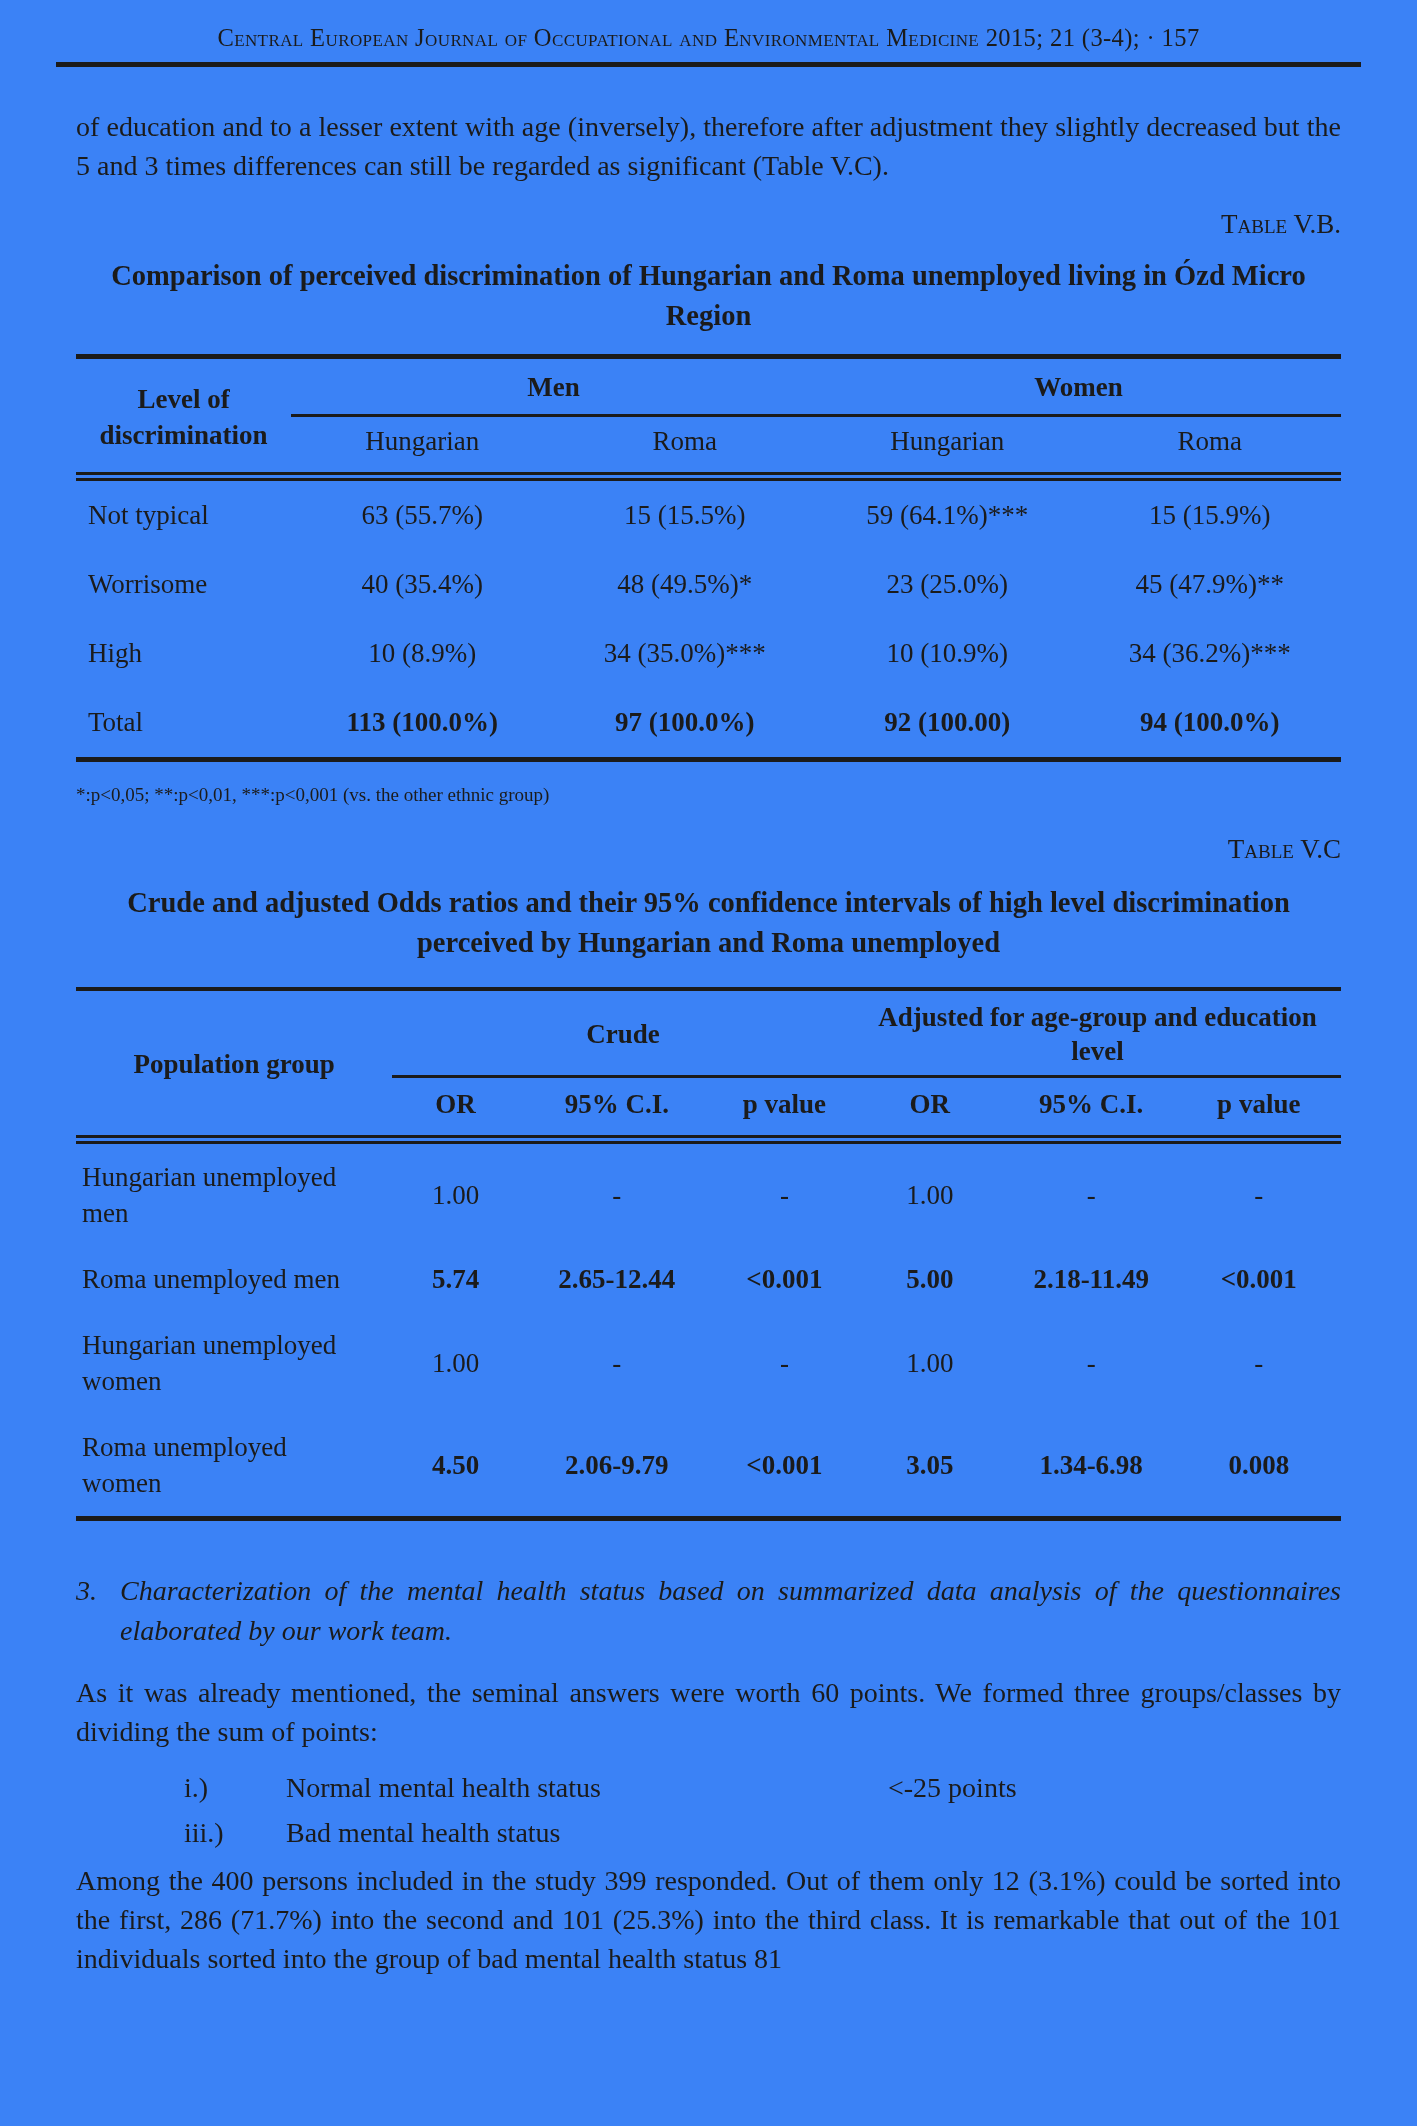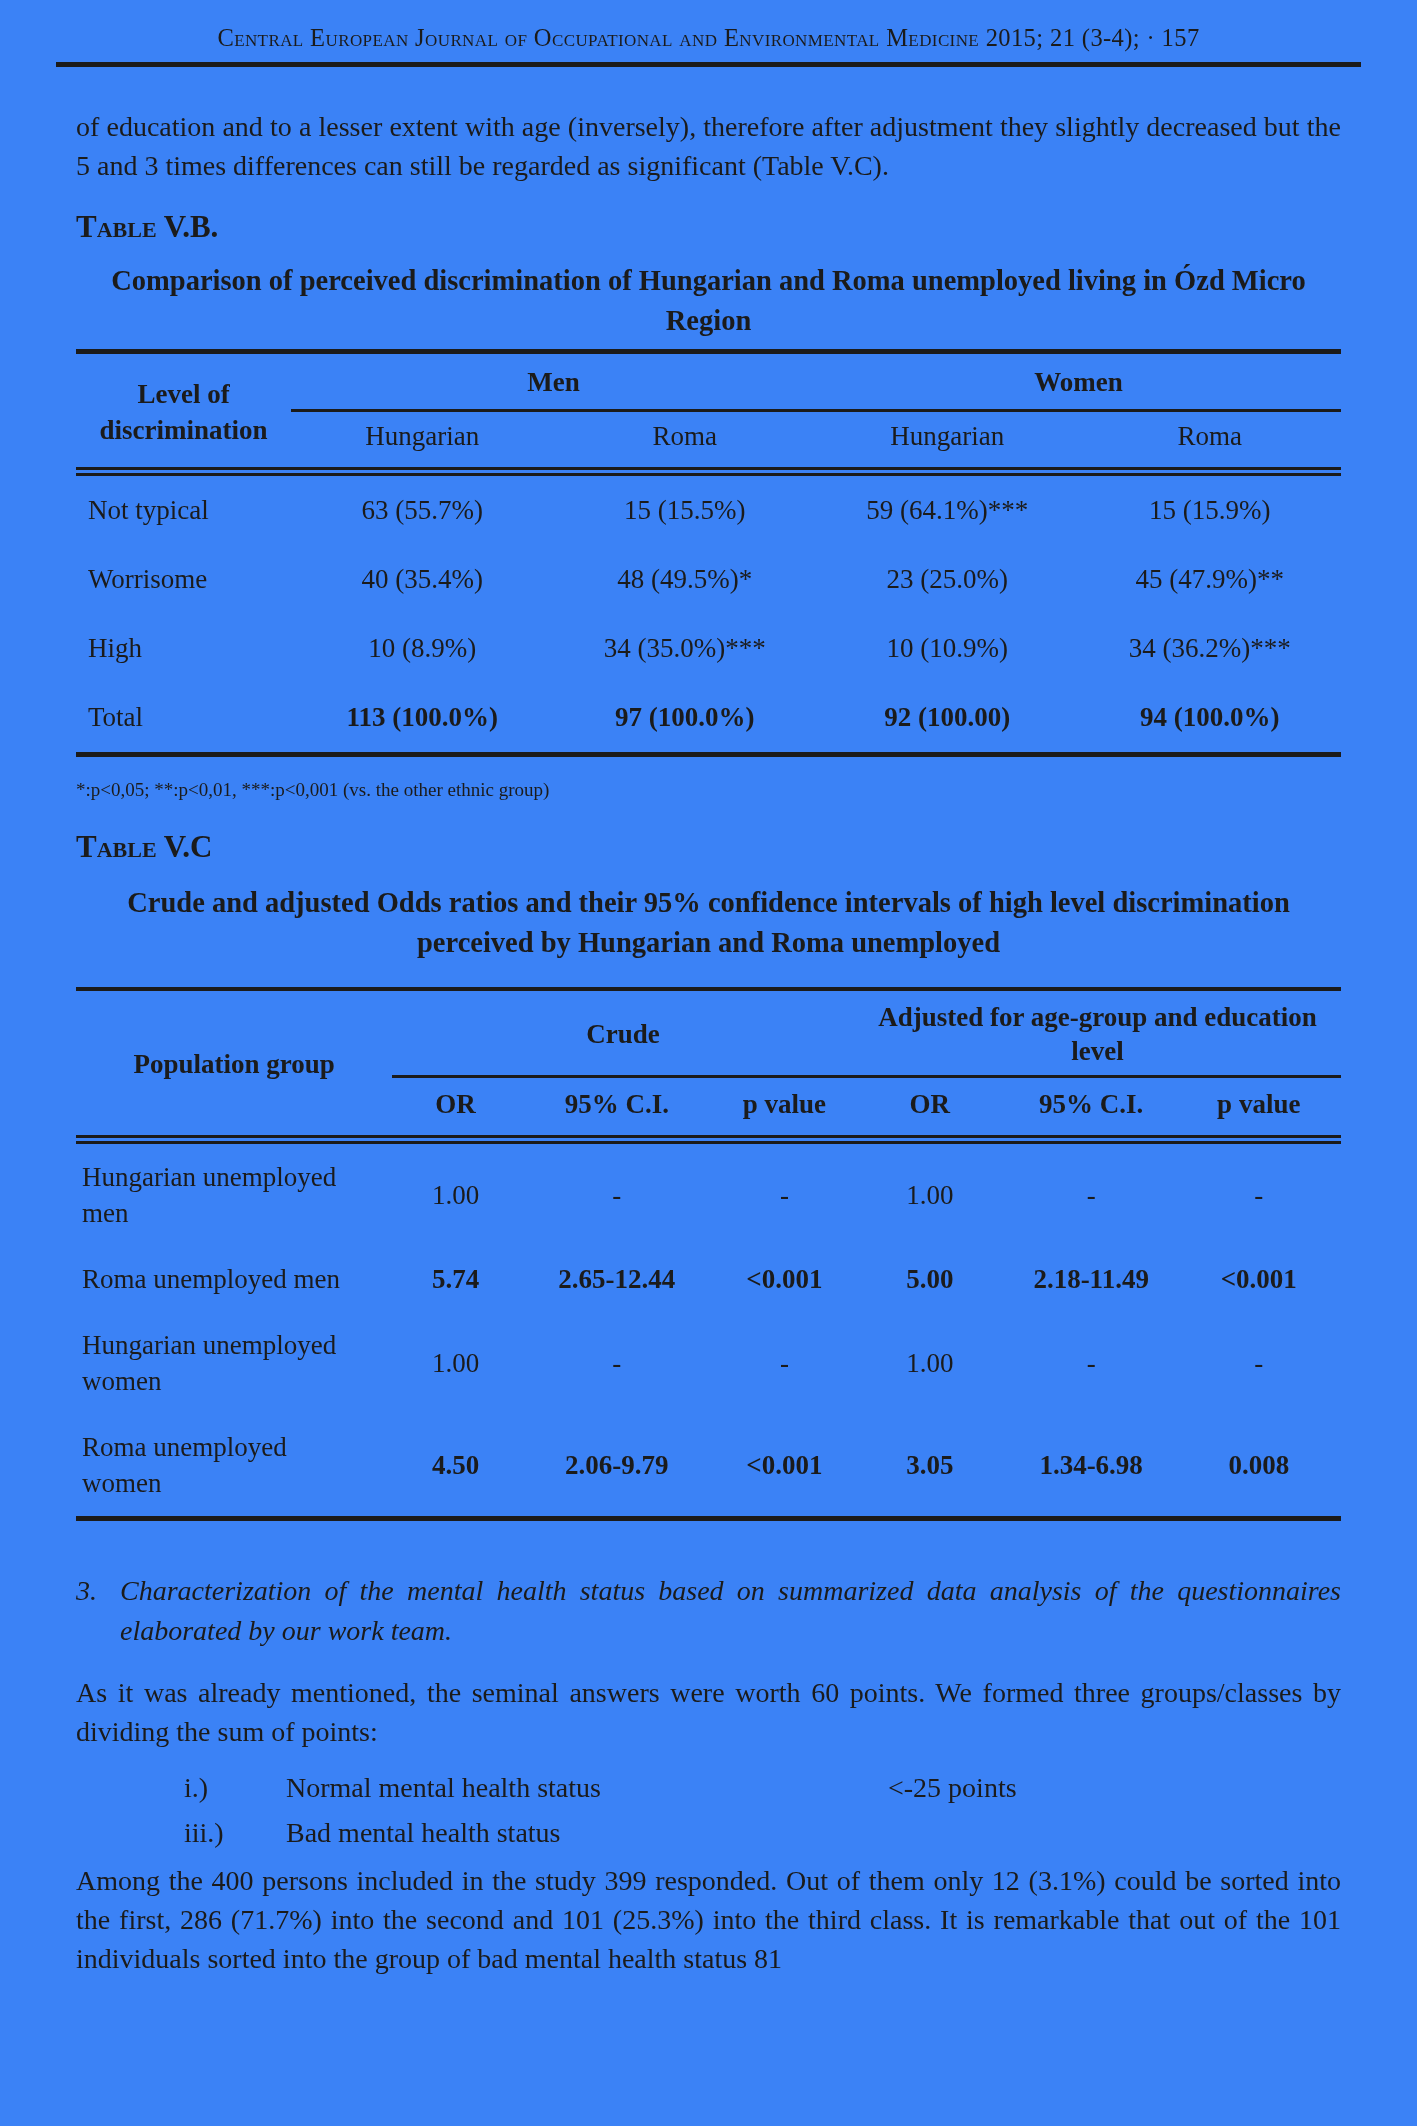--- a/index.html
+++ b/index.html
@@ -15,31 +15,31 @@
     padding-top:24px;text-align:center;font-variant:small-caps;
     font-size:24.5px;letter-spacing:0.4px;white-space:nowrap;
   }
   .header-rule{border:0;border-top:5px solid #1b1b1b;margin:10px 56px 0 56px;}
 
   
   .para{font-size:28px;line-height:39px;text-align:justify;margin:0;}
   .p1{margin-top:40px;}
 
   .table-label{
-    font-variant:small-caps;font-size:31px;margin-top:24px;font-weight:bold;
+    text-align:right;font-variant:small-caps;font-size:27px;margin-top:24px;
   }
   .table-title{
     text-align:center;font-weight:bold;font-size:28.5px;line-height:40px;
     margin:16px 10px 0 10px;
   }
 
   
   table.tbl{width:100%;border-collapse:collapse;table-layout:fixed;font-size:27px;}
   table.tbl th,table.tbl td{font-weight:normal;text-align:center;vertical-align:middle;padding:0;}
-  .vb{margin-top:8px;}
+  .vb{margin-top:18px;}
   .vc{margin-top:24px;}
 
   
   tr.group-row th{border-top:5px solid #1b1b1b;font-weight:bold;padding:13px 0 11px 0;}
   .vc tr.group-row th{border-top:4px solid #1b1b1b;padding:9px 0 7px 0;line-height:34px;}
   th.group{border-bottom:3px solid #1b1b1b;}
   th.corner{text-align:left;font-weight:bold;padding-left:10px;line-height:36px;}
   tr.subhead-row th{padding:9px 0 15px 0;border-bottom:9px double #1b1b1b;}
   th[rowspan]{border-bottom:9px double #1b1b1b;}
   .vc tr.subhead-row th{font-weight:bold;padding:11px 0 15px 0;}

